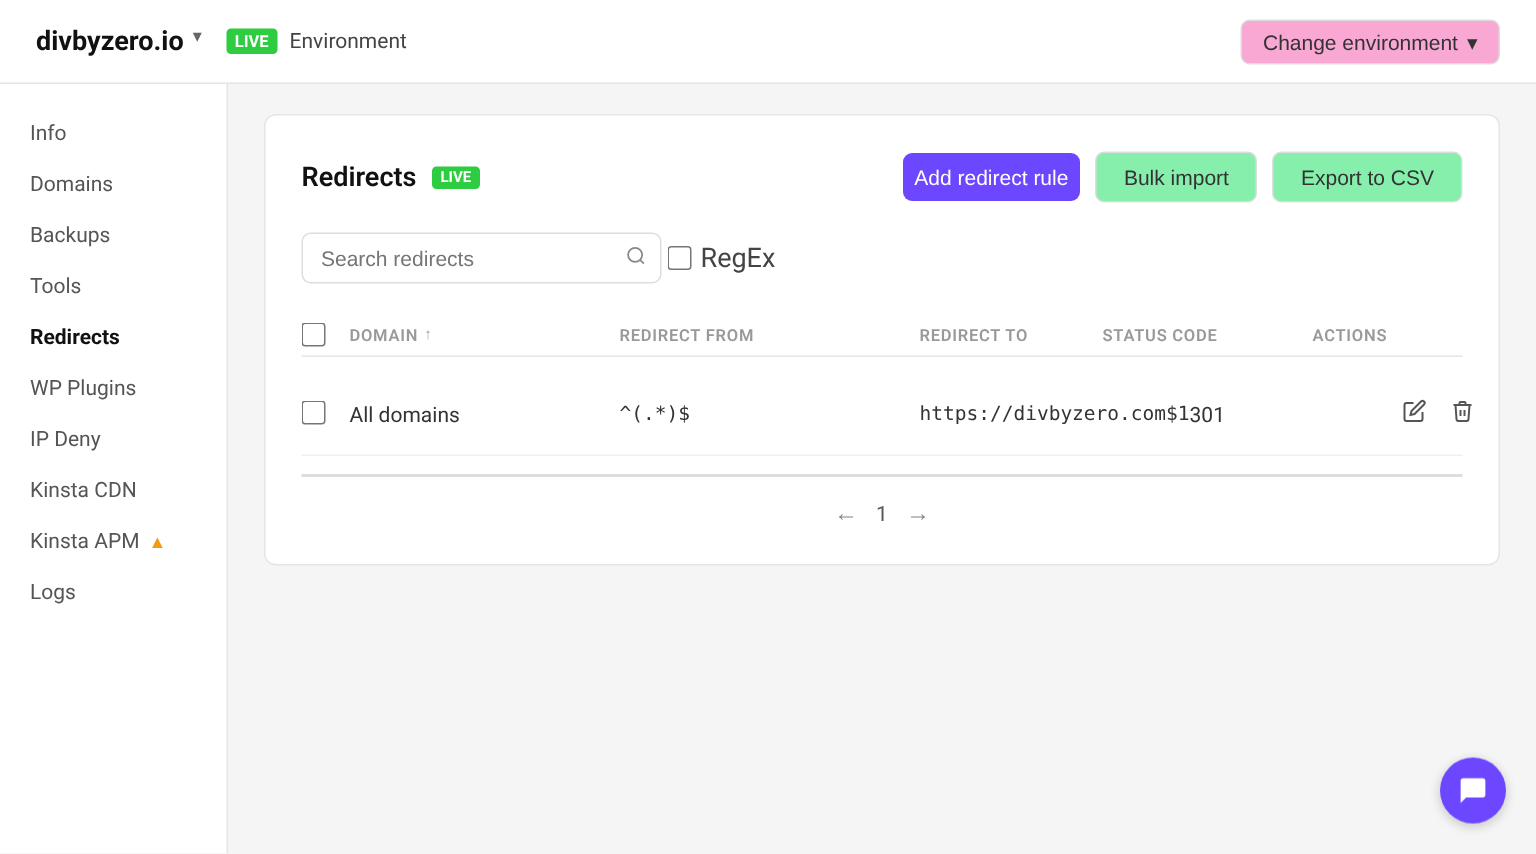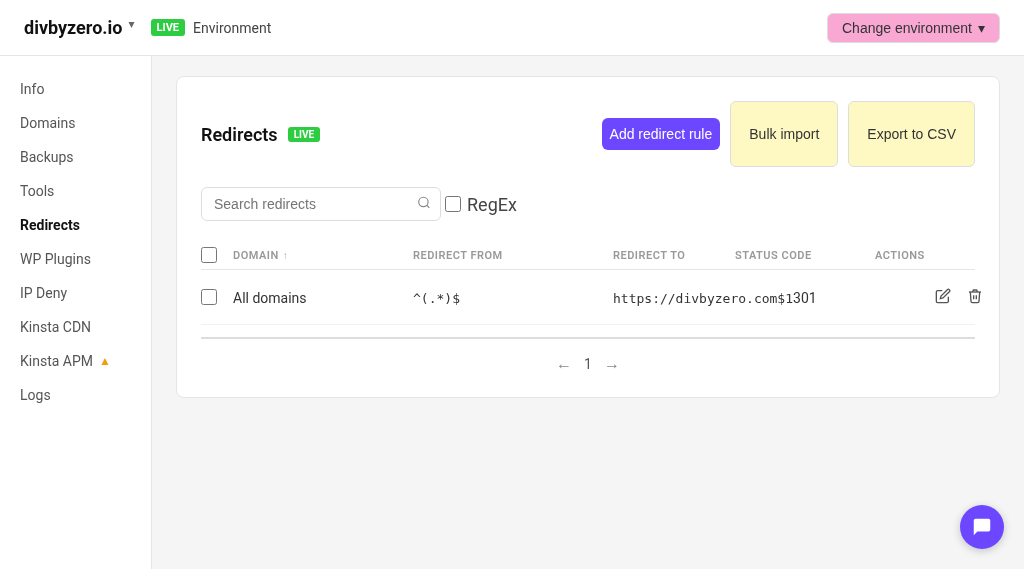--- a/index.html
+++ b/index.html
@@ -148,25 +148,25 @@
       background: #6c47ff;
       color: #fff;
       border: none;
       border-radius: 6px;
       padding: 8px 8px;
       font-size: 14px;
       font-weight: 500;
       cursor: pointer;
     }
     .btn-secondary {
-      background: #fef9c3;
+      background: #86efac;
       color: #333;
       border: 1px solid #ddd;
       border-radius: 6px;
-      padding: 24px 18px;
+      padding: 8px 18px;
       font-size: 14px;
       font-weight: 500;
       cursor: pointer;
     }
 
     
     .search-row {
       display: flex;
       align-items: center;
       gap: 4px;
@@ -213,21 +213,21 @@
 
     
     .table-wrap {
       width: 100%;
     }
     .table-header {
       display: grid;
       grid-template-columns: 32px 180px 200px 1fr 140px 100px;
       padding: 6px 0;
       border-bottom: 1px solid #e5e5e5;
-      margin-bottom: 2px;
+      margin-bottom: 12px;
     }
     .th {
       font-size: 11px;
       font-weight: 600;
       color: #999;
       text-transform: uppercase;
       letter-spacing: 0.5px;
       display: flex;
       align-items: center;
       gap: 4px;

